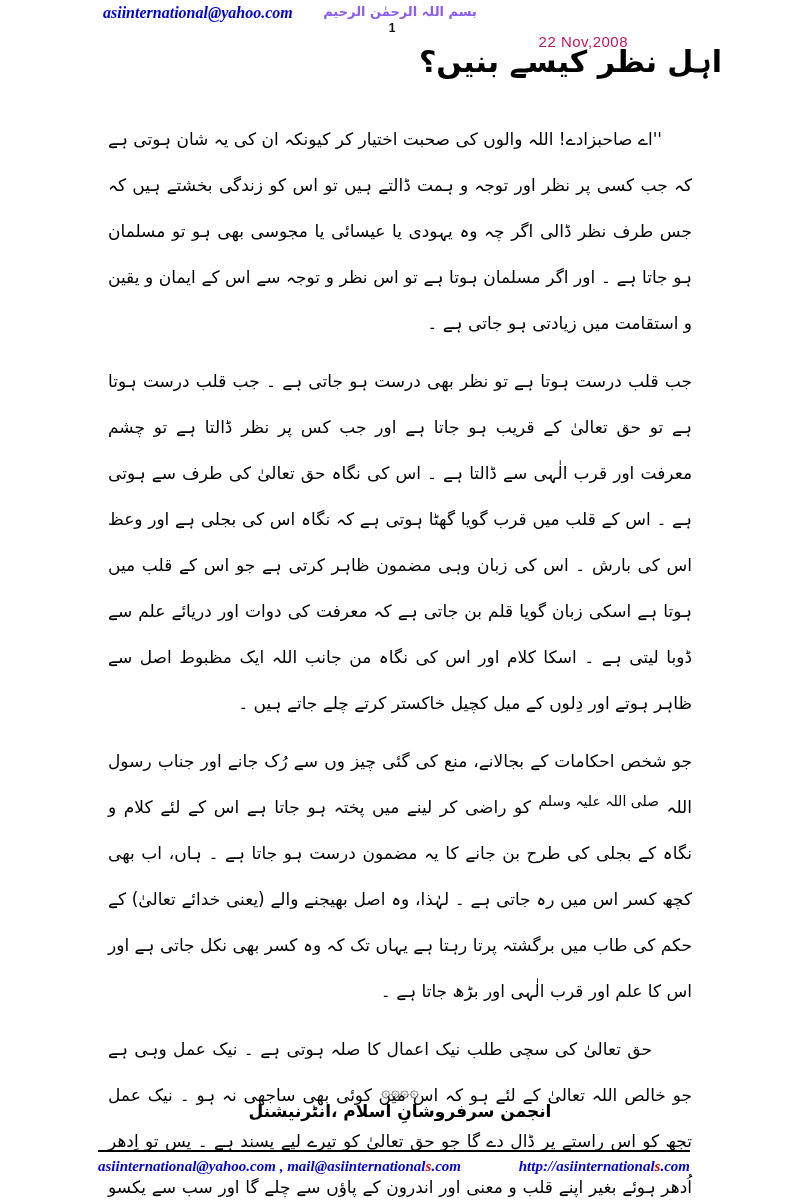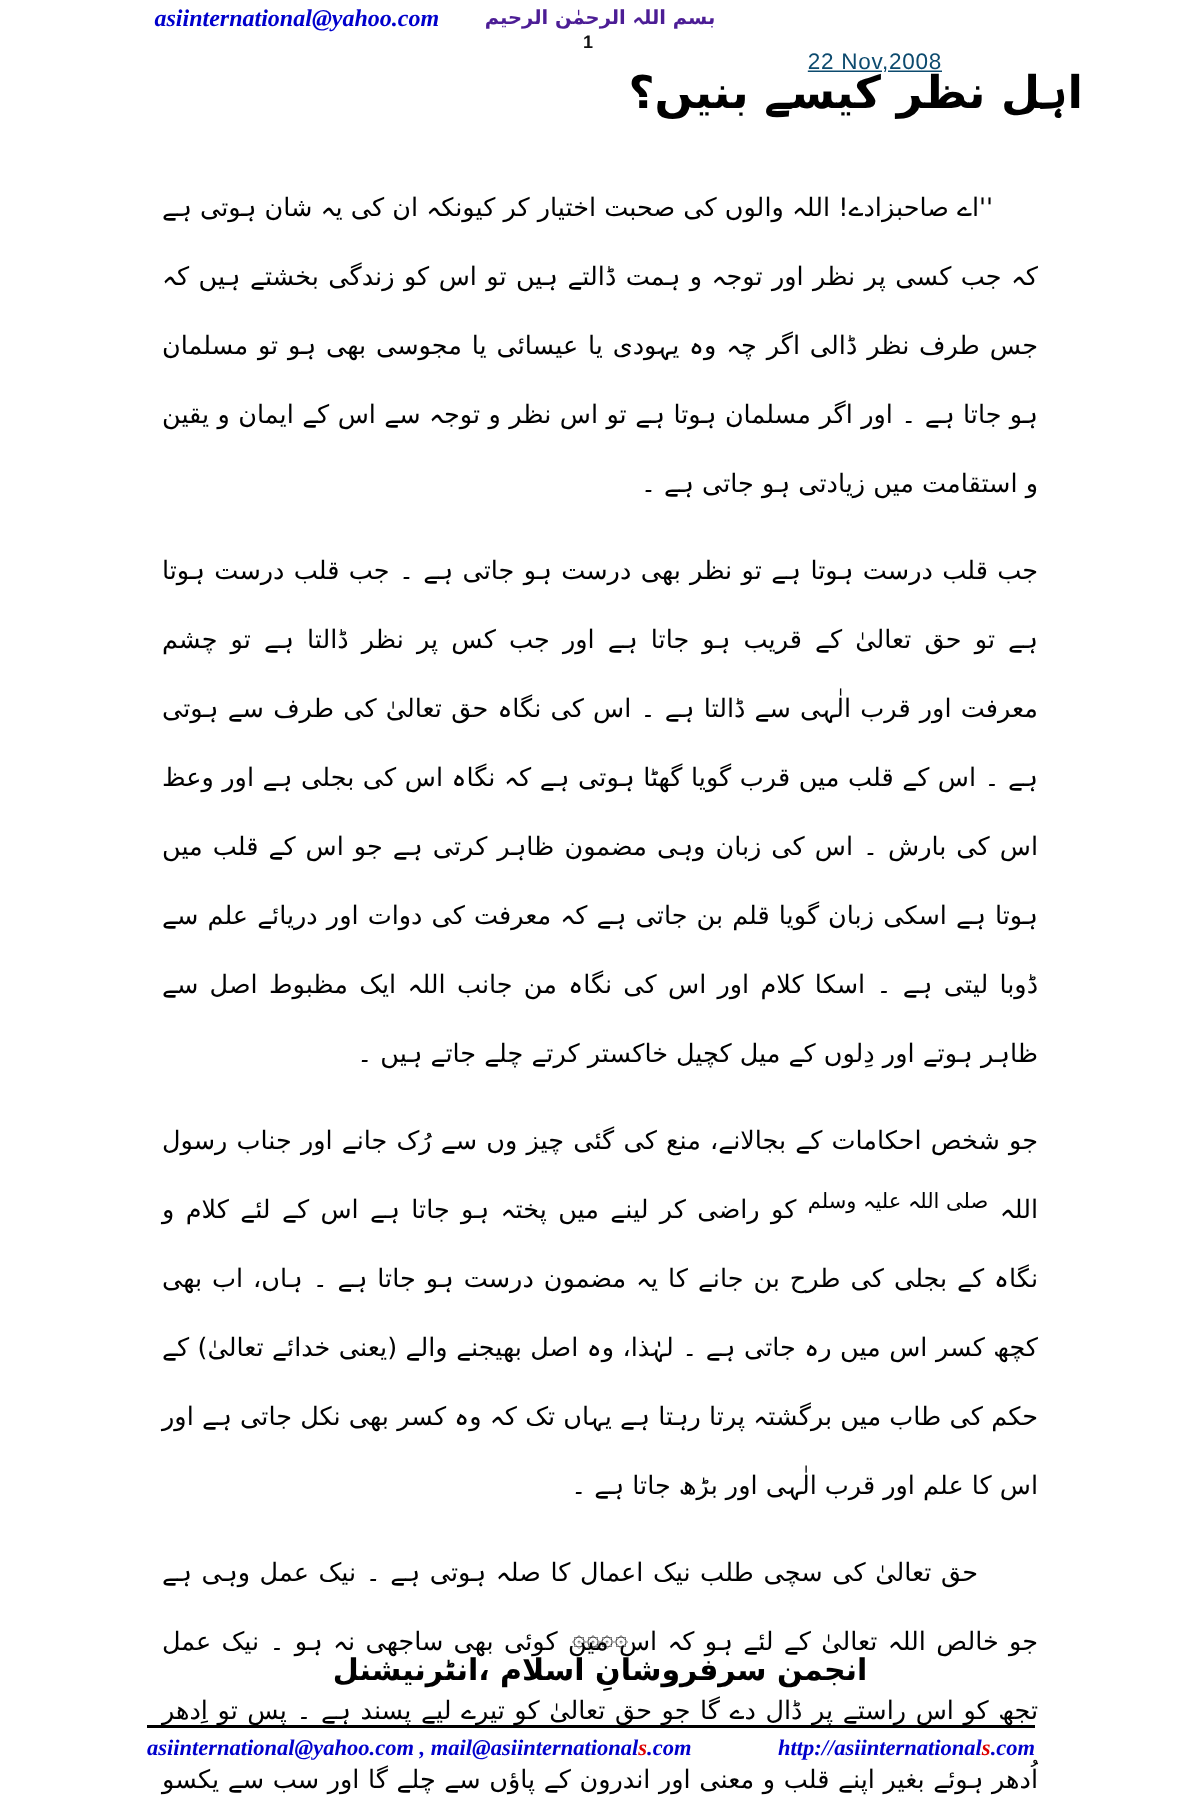--- a/index.html
+++ b/index.html
@@ -16,32 +16,32 @@
   .top-email {
     position:absolute; top:4px; left:25px;
     font-family:"Liberation Serif", serif;
     font-style:italic; font-weight:bold;
     font-size:16px; color:#0000cc;
     text-decoration:none;
   }
   .bismillah {
     position:absolute; top:4px; left:0; right:0;
     text-align:center; direction:rtl;
-    font-size:13px; font-weight:bold; color:#4c1d95;
+    font-size:13px; font-weight:bold; color:#8b5cf6;
   }
   .page-num {
     position:absolute; top:21px; left:0; right:16px;
     text-align:center;
     font-family:"Liberation Sans", sans-serif;
     font-size:12px; font-weight:bold; color:#111;
   }
   .date {
     position:absolute; top:33px; right:94px;
     font-family:"Liberation Sans", sans-serif;
-    font-size:15px; color:#0c4a6e; letter-spacing:0.5px;text-decoration:underline;
+    font-size:15px; color:#be185d; letter-spacing:0.5px;
   }
   .title {
     position:absolute; top:44px; left:0; right:0;
     text-align:right; direction:rtl;
     font-size:30px; font-weight:bold; color:#000;
   }
   .content {
     position:absolute; top:116px; left:30px; right:30px;
     direction:rtl;
     text-align:justify;
@@ -56,21 +56,21 @@
   .click-note { font-size:19px; }
   .quote-line { text-align:center; text-indent:0; }
   .saw { font-size:14px; line-height:1; display:inline-block; vertical-align:super; }
   .ornaments {
     position:absolute; top:1082px; left:0; right:0;
     text-align:center; font-size:16px; letter-spacing:4px; color:#000;
   }
   .org-name {
     position:absolute; top:1101px; left:0; right:0;
     text-align:center; direction:rtl;
-    font-size:20px; font-weight:bold; color:#000;
+    font-size:17px; font-weight:bold; color:#000;
   }
   .footer {
     position:absolute; top:1150px; left:20px; right:32px;
     border-top:2px solid #000;
     padding-top:6px;
     display:flex; justify-content:space-between;
     font-family:"Liberation Serif", serif;
     font-style:italic; font-weight:bold;
     font-size:15px; color:#0000cc;
   }

